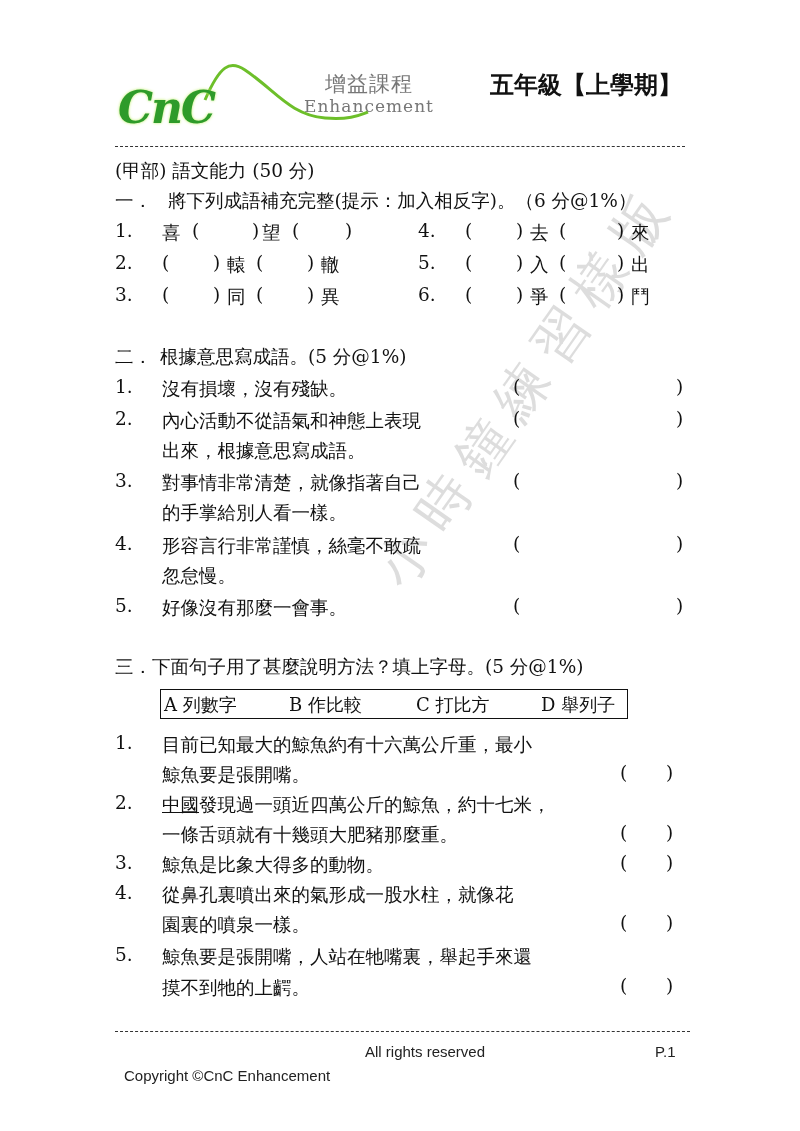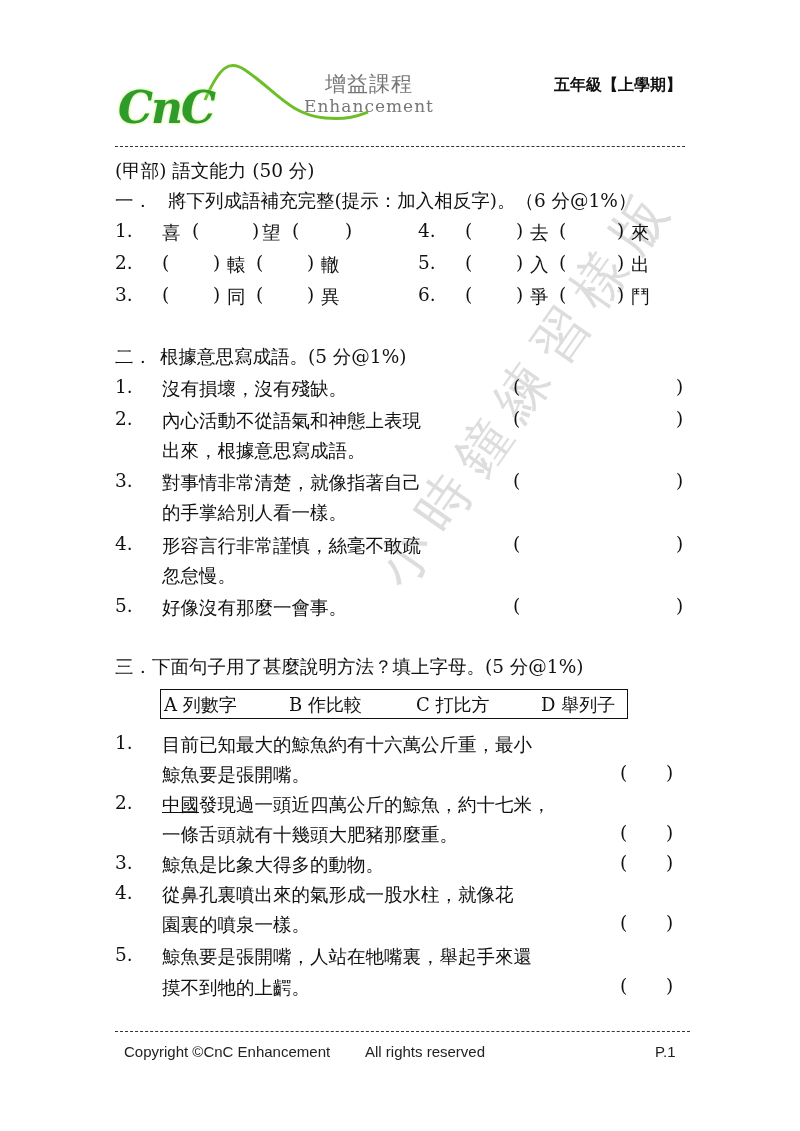--- a/index.html
+++ b/index.html
@@ -9,21 +9,21 @@
     .logo { left: 110px; top: 60px; width: 360px; height: 80px; }
     .logo-cnc { position: absolute; left: 8px; top: 22px; font-family: "DejaVu Serif", serif;
                 font-style: italic; font-weight: bold; font-size: 44px; color: #2e9b2a;
                 letter-spacing: -2px; text-shadow: 0 0 3px #b8ec5a; }
     .logo-zh { position: absolute; left: 215px; top: 10px; font-family: "DejaVu Sans", sans-serif;
                font-size: 21px; color: #777; letter-spacing: 1px; }
     .logo-en { position: absolute; left: 194px; top: 36px; font-family: "DejaVu Serif", serif;
                font-size: 17px; color: #777; letter-spacing: 1px; }
     .logo svg { position: absolute; left: 0; top: 0; }
     .title { right: 118px; top: 68px; text-align: right; font-family: "DejaVu Sans", sans-serif;
-             font-size: 16px; font-weight: bold; color: #111; line-height: 34px; }
+             font-size: 24px; font-weight: bold; color: #111; line-height: 34px; }
     .dash-line { left: 115px; width: 570px; height: 0; border-top: 1px dashed #333; }
     .line { position: absolute; left: 115px; font-size: 18.5px; line-height: 30px; white-space: nowrap; }
     .num { position: absolute; left: 115px; font-size: 18.5px; }
     .txt { position: absolute; left: 162px; font-size: 18.5px; white-space: nowrap; }
     .paren { position: absolute; font-size: 18.5px; }
     .q1row { position: absolute; left: 115px; font-size: 18.5px; white-space: nowrap; }
     .q1row span { position: absolute; }
     .option-box { position: absolute; left: 160px; top: 689px; width: 466px; height: 28px;
                   border: 1.5px solid #111; font-size: 18px; }
     .option-box span { position: absolute; top: 3px; white-space: nowrap; }
@@ -188,15 +188,15 @@
   <div class="paren" style="top:912px; left:666px;">)</div>
 
   <div class="num" style="top:944px;">5.</div>
   <div class="txt" style="top:944px;">鯨魚要是張開嘴，人站在牠嘴裏，舉起手來還</div>
   <div class="txt" style="top:975px;">摸不到牠的上齶。</div>
   <div class="paren" style="top:975px; left:620px;">(</div>
   <div class="paren" style="top:975px; left:666px;">)</div>
 </div>
 
 <div class="abs dash-line" style="top:1031px; left:115px; width:575px;"></div>
-<div class="footer" style="left:124px;">Copyright ©CnC Enhancement</div>
+<div class="footer" style="left:124px;margin-top:24px;">Copyright ©CnC Enhancement</div>
 <div class="footer" style="left:365px;">All rights reserved</div>
 <div class="footer" style="left:655px;">P.1</div>
 
 </body></html>

